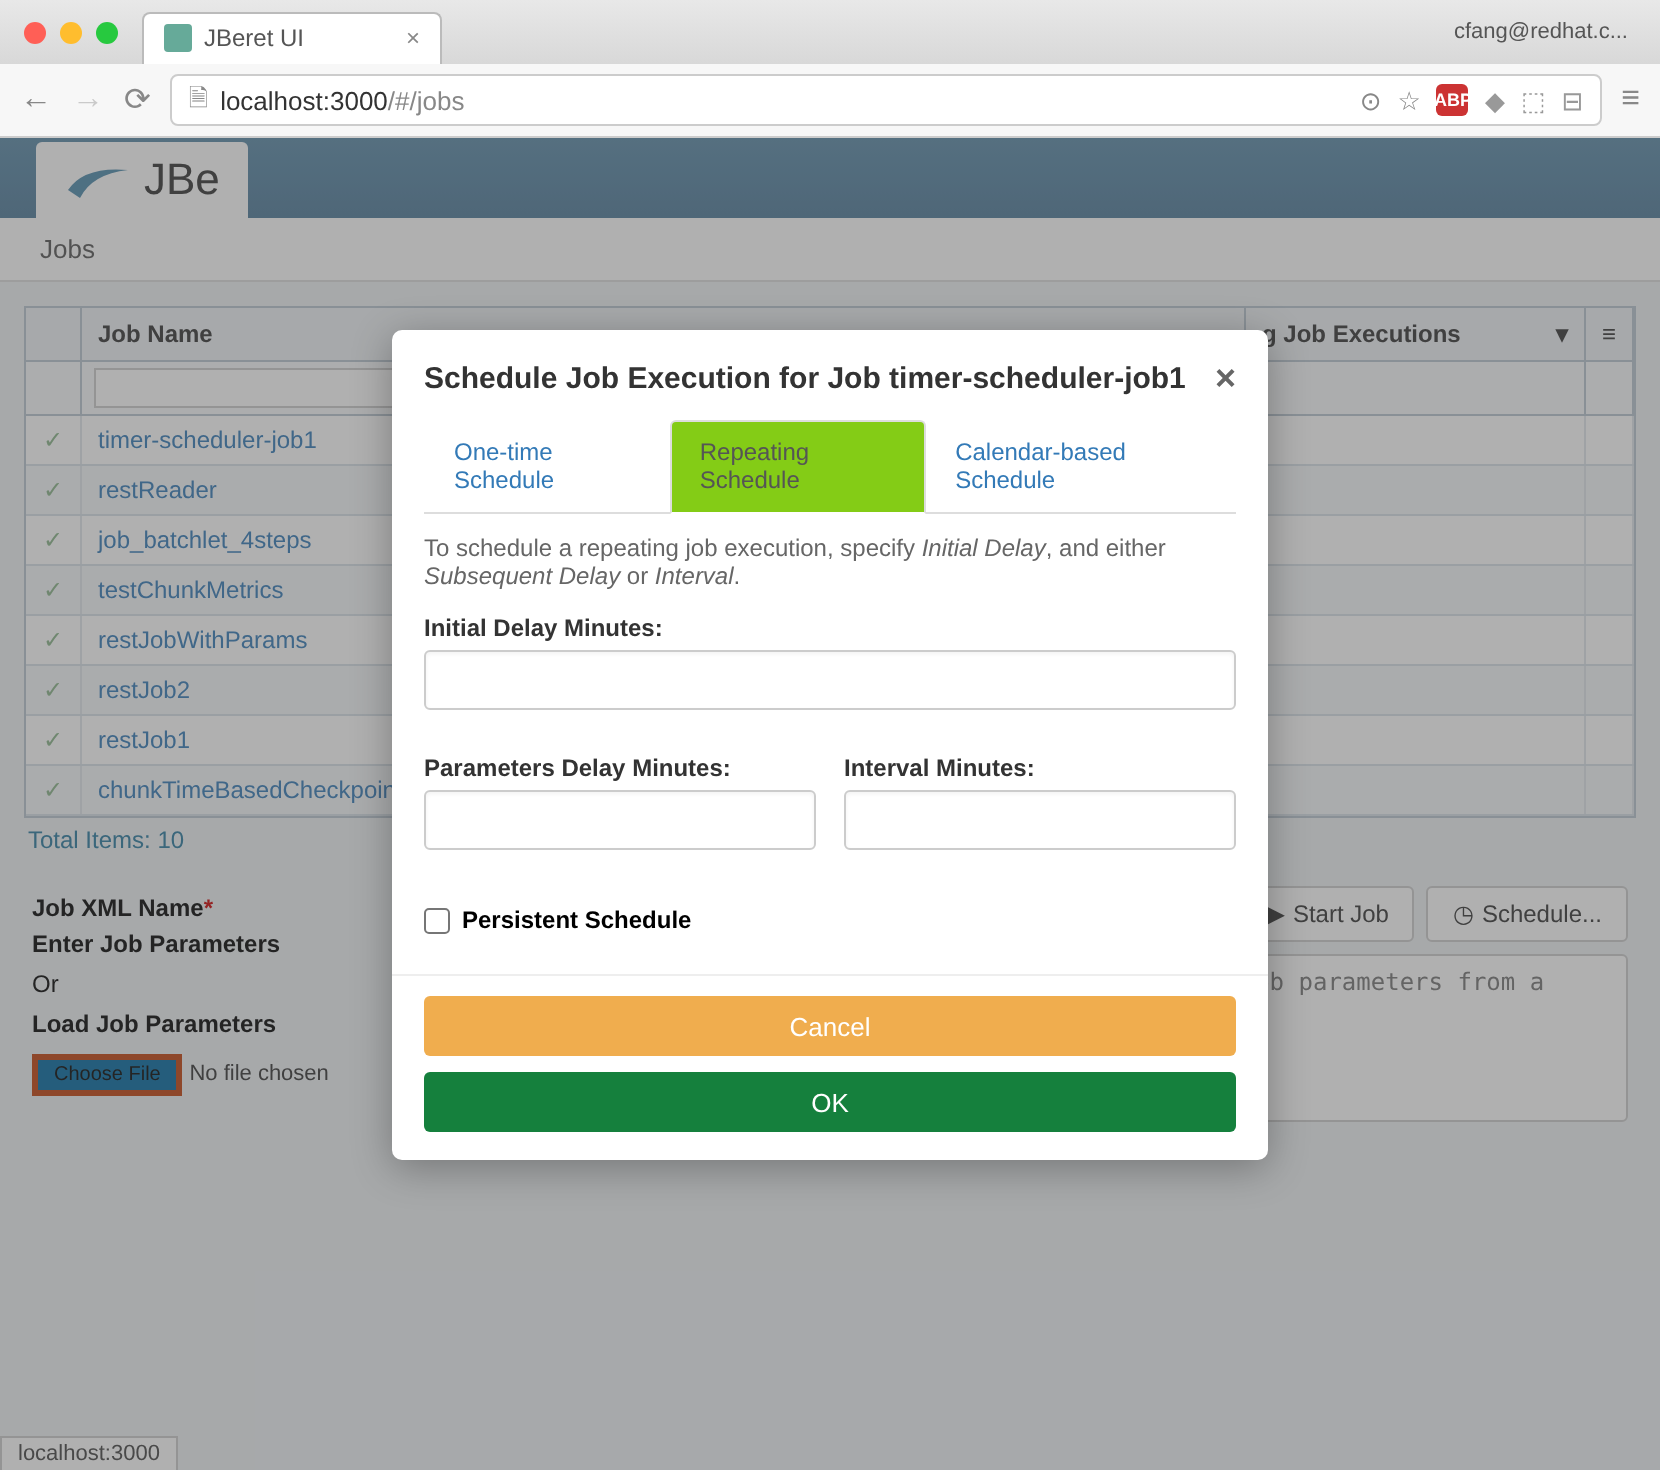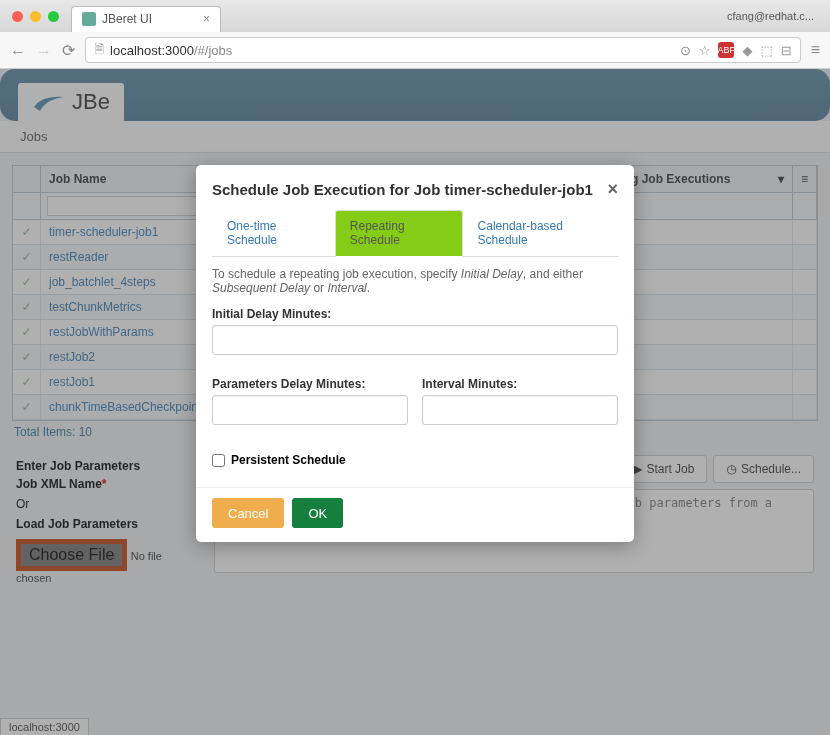--- a/index.html
+++ b/index.html
@@ -19,26 +19,26 @@
 
 .nav-bar { display: flex; align-items: center; height: 36px; padding: 0 10px; gap: 10px; background: #f7f7f7; }
 .nav-btn { color: #888; font-size: 16px; cursor: pointer; }
 .url-bar { flex: 1; display: flex; align-items: center; background: #fff; border: 1px solid #ccc; border-radius: 4px; height: 26px; padding: 0 8px; }
 .url-icon { color: #888; margin-right: 6px; font-size: 12px; }
 .url-text { font-size: 13px; color: #333; }
 .url-text .host { color: #333; }
 .url-text .path { color: #888; }
 .url-icons { margin-left: auto; display: flex; gap: 8px; align-items: center; }
 .url-ext { width: 16px; height: 16px; display: flex; align-items: center; justify-content: center; font-size: 9px; }
-.abp { background: #c33; color: #fff; border-radius: 3px; font-weight: normal; }
+.abp { background: #c33; color: #fff; border-radius: 3px; font-weight: bold; }
 
 .page-bg { position: relative; background: #eef2f5; height: calc(735px - 68px); overflow: hidden; }
 .dim-overlay { position: absolute; inset: 0; background: rgba(80,80,80,0.45); z-index: 5; }
 
-.header-banner { background: linear-gradient(#5a8aa8, #4e7a99); height: 52px; display: flex; align-items: flex-end; padding: 0 18px; border-radius: 15px; }
+.header-banner { background: linear-gradient(#5a8aa8, #4e7a99); height: 40px; display: flex; align-items: flex-end; padding: 0 18px; }
 .logo-area { display: flex; align-items: center; gap: 6px; background: #fff; padding: 6px 14px; border-radius: 3px 3px 0 0; }
 .logo-swoosh { width: 34px; height: 22px; }
 .logo-text { font-size: 22px; font-weight: 300; color: #333; }
 
 .breadcrumb { background: #fff; padding: 8px 20px; font-size: 13px; color: #555; border-bottom: 1px solid #ddd; }
 
 .content { padding: 12px; }
 .table-wrap { border: 1px solid #b9c5d0; background: #fff; }
 .table-head { display: flex; background: #eef2f6; border-bottom: 1px solid #b9c5d0; }
 .th { padding: 6px 8px; font-size: 12px; font-weight: bold; color: #333; border-right: 1px solid #b9c5d0; display: flex; align-items: center; }
@@ -55,21 +55,21 @@
 .td-check { width: 28px; color: #8ab58a; text-align: center; }
 .td-name { flex: 1; }
 .link { color: #337ab7; cursor: pointer; }
 .total-row { padding: 4px 2px; font-size: 12px; color: #2a7a9f; }
 
 .form-section { padding: 12px 4px; display: flex; gap: 18px; }
 .form-labels { width: 180px; font-size: 12px; }
 .form-labels .lbl { font-weight: bold; margin: 4px 0; }
 .req { color: #c00; }
 .or { padding: 2px 0; }
-.file-btn { display: inline-block; background: #737373; border: 5px solid #c2410c; padding: 2px 8px; font-size: 16px; margin-top: 4px; }
+.file-btn { display: inline-block; background: #0369a1; border: 3px solid #c2410c; padding: 2px 8px; font-size: 10px; margin-top: 4px; }
 .file-txt { font-size: 11px; color: #333; }
 .form-inputs { flex: 1; }
 .row-a { display: flex; gap: 6px; margin-bottom: 6px; }
 .job-name-input { flex: 1; height: 28px; border: 1px solid #ccc; border-radius: 3px; padding: 0 8px; font-size: 12px; }
 .btn-out { height: 28px; padding: 0 12px; border: 1px solid #ccc; border-radius: 3px; background: #fff; font-size: 12px; color: #333; display: flex; align-items: center; gap: 4px; cursor: pointer; }
 .params-area { width: 100%; height: 84px; border: 1px solid #ccc; border-radius: 3px; padding: 6px 8px; font-size: 12px; color: #888; resize: none; }
 
 .status-bar { position: absolute; bottom: 0; left: 0; background: #fff; border: 1px solid #ccc; padding: 2px 8px; font-size: 11px; color: #444; }
 
 
@@ -82,21 +82,21 @@
 .mtab.active { color: #555; border: 1px solid #ddd; border-bottom: 1px solid #fff; border-radius: 3px 3px 0 0; margin-bottom: -1px; background: #84cc16; }
 .modal-body { padding: 10px 16px; }
 .help-text { font-size: 12px; color: #666; margin-bottom: 12px; }
 .help-text i { font-style: italic; }
 .fgroup { margin-bottom: 22px; }
 .flabel { font-size: 12px; font-weight: bold; color: #333; display: block; margin-bottom: 4px; }
 .finput { width: 100%; height: 30px; border: 1px solid #ccc; border-radius: 3px; padding: 0 8px; box-shadow: inset 0 1px 2px rgba(0,0,0,0.05); }
 .frow { display: flex; gap: 14px; }
 .frow .fgroup { flex: 1; }
 .fcheck { display: flex; align-items: center; gap: 6px; font-size: 12px; font-weight: bold; margin: 6px 0 10px; }
-.modal-foot { padding: 10px 16px 14px; display: flex; justify-content: flex-start; gap: 8px; border-top: 1px solid #eee; }
+.modal-foot { padding: 10px 16px 14px; display: flex; justify-content: flex-start; gap: 8px; border-top: 1px solid #eee; flex-direction: column; }
 .btn { height: 30px; padding: 0 16px; border-radius: 3px; font-size: 13px; border: none; cursor: pointer; color: #fff; }
 .btn-cancel { background: #f0ad4e; }
 .btn-ok { background: #15803d; }
 </style>
 </head>
 <body>
 
 <div class="browser-chrome">
   <div class="tab-bar">
     <div class="traffic-lights">
@@ -212,22 +212,22 @@
             <div class="td td-name"><span class="link">chunkTimeBasedCheckpoint</span></div>
             <div class="td" style="width:170px"></div>
             <div class="td" style="width:24px"></div>
           </div>
         </div>
     </div>
     <div class="total-row">Total Items: 10</div>
 
     <div class="form-section">
       <div class="form-labels">
+        <div class="lbl"><span>Job XML Name</span><span class="req">*</span></div>
         <div class="lbl">Enter Job Parameters</div>
-        <div class="lbl"><span>Job XML Name</span><span class="req">*</span></div>
         <div class="or">Or</div>
         <div class="lbl">Load Job Parameters</div>
         <div>
           <span class="file-btn">Choose File</span>
           <span class="file-txt">No file chosen</span>
         </div>
       </div>
       <div class="form-inputs">
         <div class="row-a">
           <input class="job-name-input" value="timer-scheduler-job1" style="">

